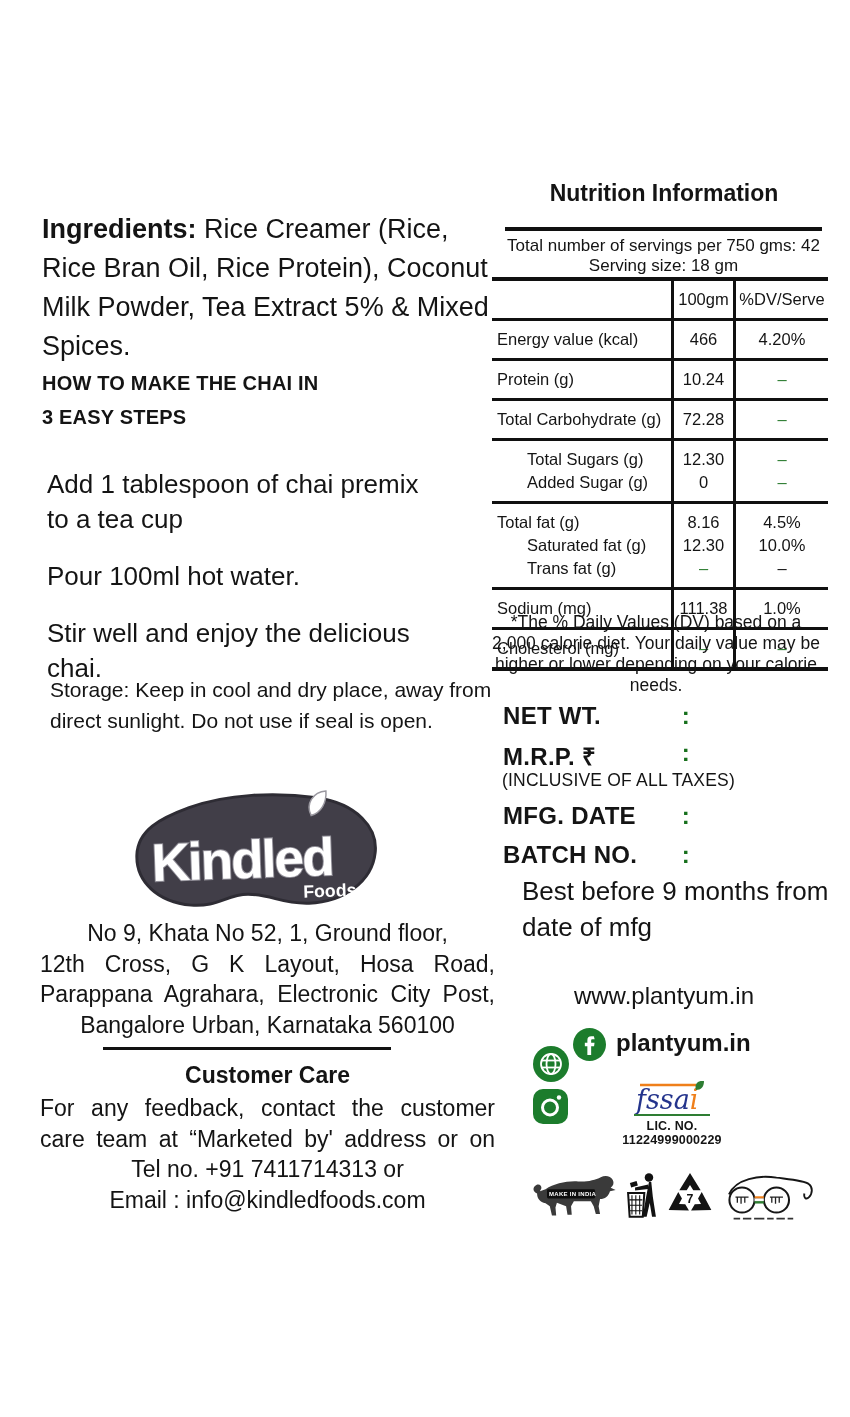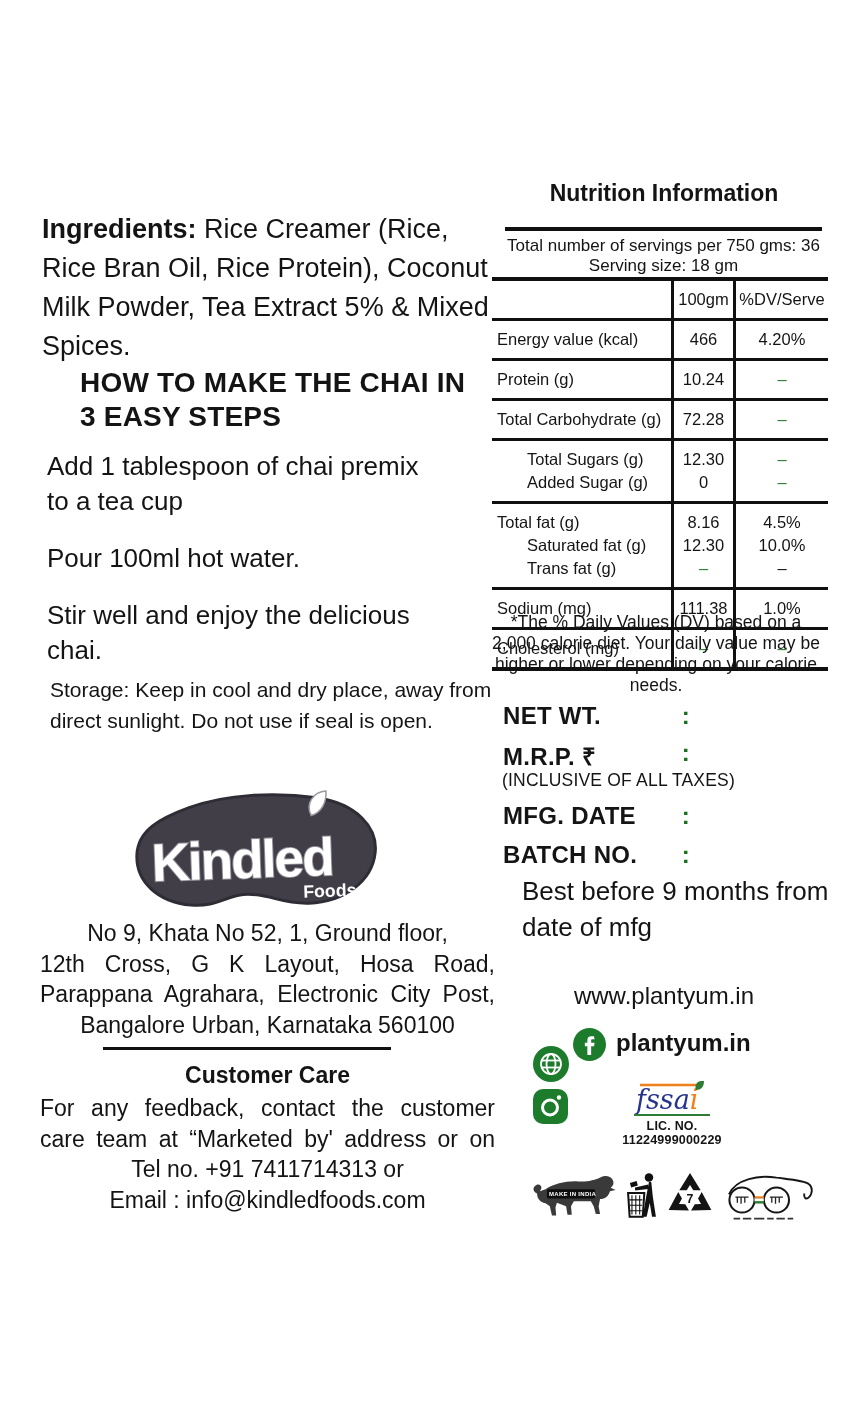--- a/index.html
+++ b/index.html
@@ -5,22 +5,22 @@
   html,body { margin:0; padding:0; background:#ffffff; }
   .page {
     position:relative; width:850px; height:1417px; background:#ffffff;
     font-family:"Liberation Sans", sans-serif; color:#141414; overflow:hidden;
   }
   .abs { position:absolute; }
 
   
   .ingredients { left:42px; top:183px; width:452px; font-size:27px; line-height:39px; }
   .ingredients b { font-weight:700; }
-  .howto { left:42px; top:366px; font-size:28px; font-weight:700; line-height:34px; letter-spacing:0.2px;margin-left:38px; }
-  .steps { left:47px; top:449px; width:382px; font-size:26px; line-height:35px; }
+  .howto { left:42px; top:366px; font-size:20px; font-weight:700; line-height:34px; letter-spacing:0.2px; }
+  .steps { left:47px; top:467px; width:382px; font-size:26px; line-height:35px; }
   .steps .step { margin:0 0 22px 0; }
   .storage { left:50px; top:674px; width:446px; font-size:21px; line-height:31px; }
   .mfgby { left:42px; top:749px; width:408px; text-align:center; font-size:24px; font-weight:700; }
   .logo-wrap { left:128px; top:786px; }
   .address { left:40px; top:918px; width:455px; font-size:23px; line-height:30.5px; }
   .address .addr-line { text-align:center; }
   .address .addr-line:nth-child(2), .address .addr-line:nth-child(3) { text-align:justify; text-align-last:justify; }
   .divider { left:103px; top:1047px; width:288px; height:3px; background:#111; }
   .cc-head { left:40px; top:1062px; width:455px; text-align:center; font-size:23px; font-weight:700; }
   .cc-body { left:40px; top:1093px; width:455px; font-size:23px; line-height:30.5px; }
@@ -108,21 +108,21 @@
   <div class="abs cc-body">
     <div class="cc-line">For any feedback, contact the customer</div>
     <div class="cc-line">care team at “Marketed by' address or on</div>
     <div class="cc-line">Tel no. +91 7411714313 or</div>
     <div class="cc-line">Email : info@kindledfoods.com</div>
   </div>
 
   <div class="abs nut-title">Nutrition Information</div>
   <div class="abs nut-topline"></div>
   <div class="abs servings">
-    <div>Total number of servings per 750 gms: 36</div>
+    <div>Total number of servings per 750 gms: 42</div>
     <div>Serving size: 18 gm</div>
   </div>
 
   <div class="abs nut-table-wrap">
     <table class="nut-table">
       <thead>
         <tr>
           <th class="c1"></th>
           <th class="c2">100gm</th>
           <th class="c3">%DV/Serve</th>

